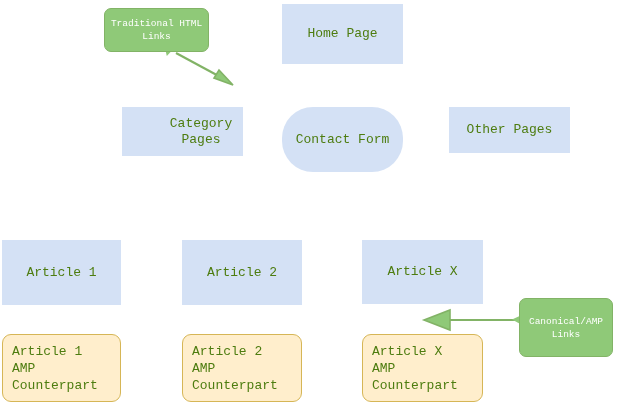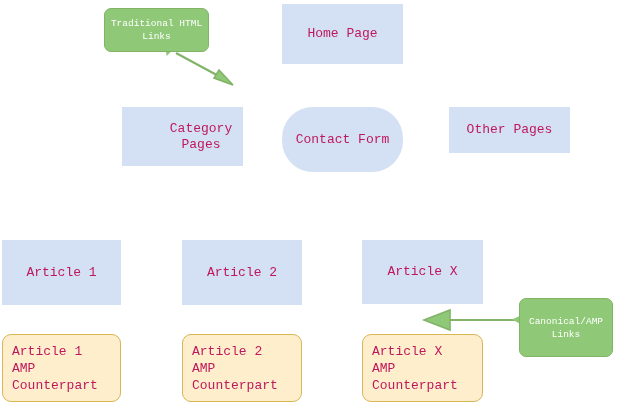--- a/index.html
+++ b/index.html
@@ -15,21 +15,21 @@
     overflow: hidden;
     font-family: Liberation Mono, monospace;
   }
   .node {
     position: absolute;
     box-sizing: border-box;
     display: flex;
     align-items: center;
     justify-content: center;
     text-align: center;
-    color: #be185d;
+    color: #4d7c0f;
     font-size: 13px;
     line-height: 16px;
     white-space: pre-line;
   }
   .node-blue {
     background: #d4e1f5;
     border: none;
   }
   .node-amp {
     background: #ffeecc;
@@ -92,21 +92,21 @@
   <div class="callout-tail" style="left:164px; top:44px; width:14px; height:12px; clip-path:polygon(0 0, 100% 0, 20% 100%);"></div>
   <div class="callout" style="left:104px; top:8px; width:105px; height:44px;">Traditional HTML
 Links</div>
 
   <div class="callout-tail" style="left:512px; top:314px; width:12px; height:12px; clip-path:polygon(100% 0, 100% 100%, 0 45%);"></div>
   <div class="callout" style="left:519px; top:298px; width:94px; height:59px;">Canonical/AMP
 Links</div>
 
   <div class="node node-blue" style="left:282px; top:4px; width:121px; height:60px;">Home Page</div>
 
-  <div class="node node-blue" style="left:122px; top:107px; width:121px; height:59px;padding-left:37px;">Category
+  <div class="node node-blue" style="left:122px; top:107px; width:121px; height:49px;padding-left:37px;">Category
 Pages</div>
 
   <div class="node node-blue" style="left:282px; top:107px; width:121px; height:65px;border-radius:31px;">Contact Form</div>
 
   <div class="node node-blue" style="left:441px; top:107px; width:121px; height:46px;margin-left:8px;">Other Pages</div>
 
   <div class="node node-blue" style="left:2px; top:240px; width:119px; height:65px;">Article 1</div>
 
   <div class="node node-blue" style="left:182px; top:240px; width:120px; height:65px;">Article 2</div>
 

